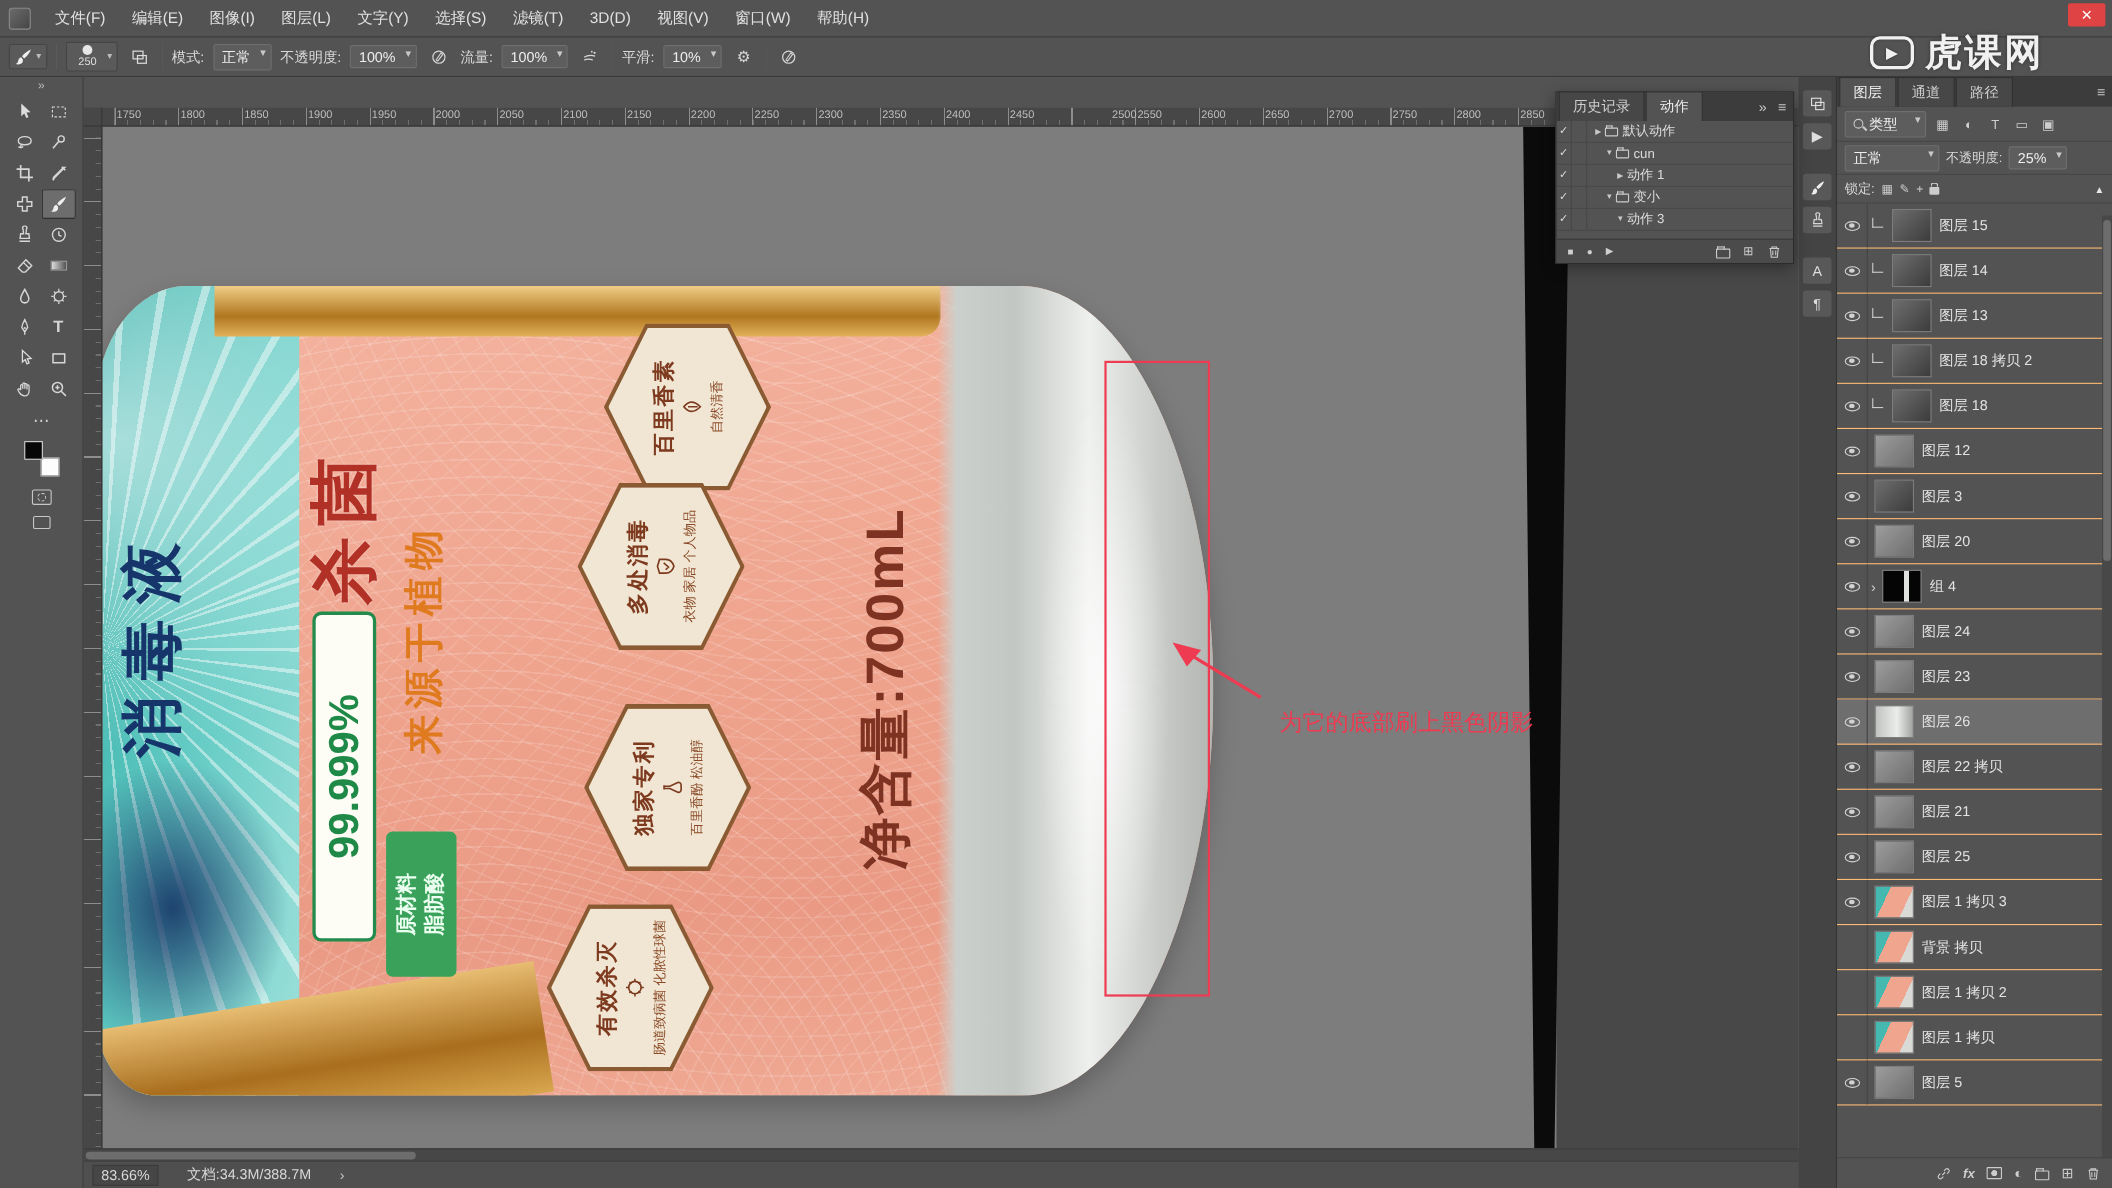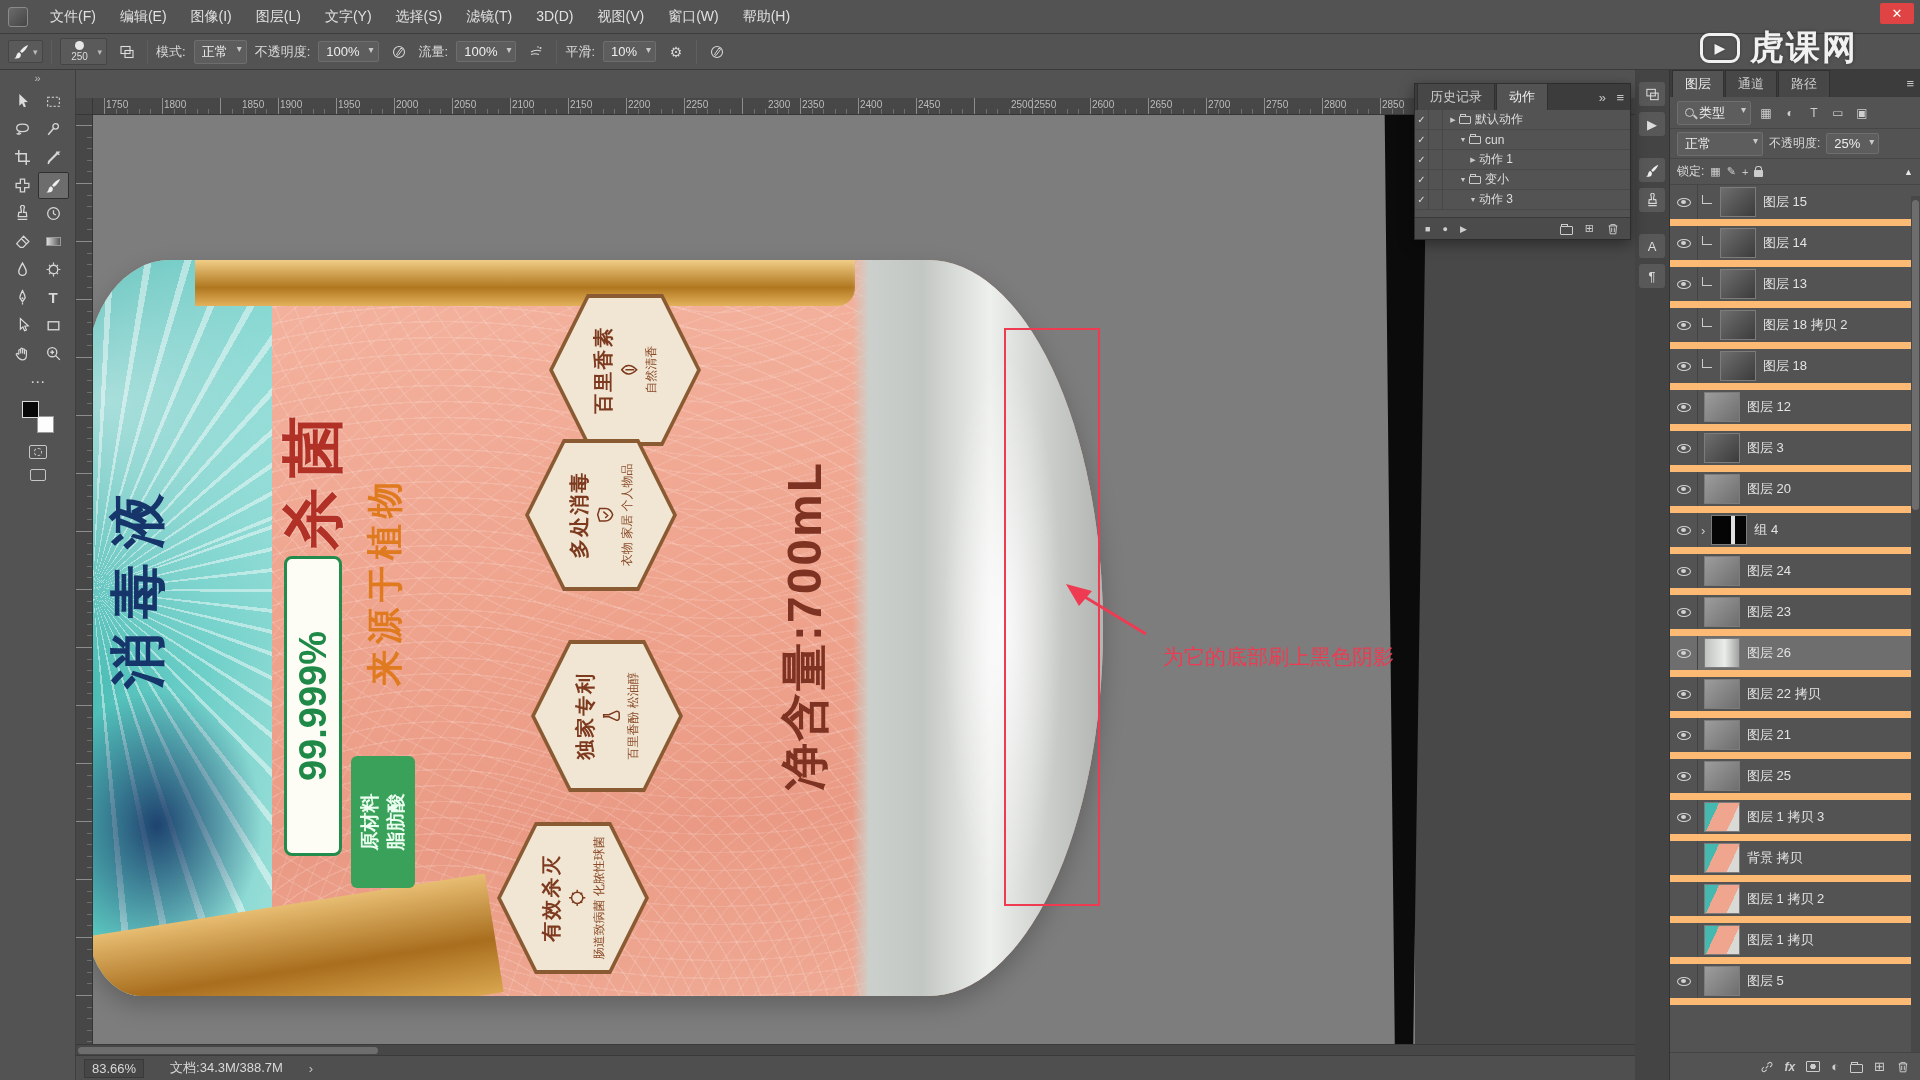--- a/index.html
+++ b/index.html
@@ -121,21 +121,21 @@
   .prow{display:flex;align-items:center;gap:6px;padding:0 7px;border-bottom:1px solid #464646}
   .rowA{height:32px}.rowB{height:30px}.rowC{height:26px}
   .loupe{position:relative;width:9px;height:9px;border:1.5px solid #c9c9c9;border-radius:50%;flex:none}
   .loupe::after{content:"";position:absolute;left:7px;top:7px;width:5px;height:1.5px;background:#c9c9c9;transform:rotate(45deg)}
   .fico{font-size:12px;color:#cdcdcd;width:18px;text-align:center}
   .lockico{font-size:11px;color:#cdcdcd}
   .csslock{position:relative;width:9px;height:7px;background:#ccc;border-radius:1px;margin-top:4px}
   .csslock::before{content:"";position:absolute;left:1px;top:-4px;width:5px;height:4px;border:1.5px solid #ccc;border-bottom:none;border-radius:3px 3px 0 0}
   .tri{margin-left:auto;color:#e8e8e8;font-size:9px}
   #layerlist{flex:1;overflow:hidden;position:relative}
-  .layer-row{display:flex;align-items:center;height:41px;border-bottom:7px solid #fdba74;padding-right:6px}
+  .layer-row{display:flex;align-items:center;height:41px;border-bottom:1px solid #fdba74;padding-right:6px}
   .layer-row.selected{background:#6e6e6e}
   .l-eyebox{width:28px;align-self:stretch;border-right:1px solid #444;display:flex;align-items:center;justify-content:center;flex:none}
   .eye{display:block;width:14px;height:9px;border:1px solid #d2d2d2;border-radius:50%;position:relative}
   .eye::after{content:"";position:absolute;left:3.5px;top:1.5px;width:5px;height:4px;border-radius:50%;background:#d2d2d2}
   .eye.off{visibility:hidden}
   .l-clip{display:none;width:10px;height:9px;border-left:1px solid #ccc;border-bottom:1px solid #ccc;margin:0 2px 6px 4px;flex:none}
   .l-clip.show{display:inline-block}
   .l-chev{display:none;color:#ccc;font-size:13px;margin-left:3px;flex:none}
   .l-chev.show{display:inline-block}
   .l-thumb{width:36px;height:30px;border:1px solid #7c7c7c;margin:0 7px 0 6px;flex:none;background:#888}
@@ -462,39 +462,39 @@
     <div class="qmask"></div>
     <div class="smode"></div>
   </div>
 
 
   <div id="ruler-top">
   <span class="ruler-num" style="left: 28px;">1750</span>
 
   <span class="ruler-num" style="left: 86px;">1800</span>
 
-  <span class="ruler-num" style="left: 144px; padding-left: 20px;">1850</span>
+  <span class="ruler-num" style="left: 144px;">1850</span>
 
   <span class="ruler-num" style="left: 202px;">1900</span>
 
   <span class="ruler-num" style="left: 260px;">1950</span>
 
   <span class="ruler-num" style="left: 318px;">2000</span>
 
   <span class="ruler-num" style="left: 376px;">2050</span>
 
   <span class="ruler-num" style="left: 434px;">2100</span>
 
   <span class="ruler-num" style="left: 492px;">2150</span>
 
   <span class="ruler-num" style="left: 550px;">2200</span>
 
   <span class="ruler-num" style="left: 608px;">2250</span>
 
-  <span class="ruler-num" style="left: 666px; padding-left: 24px;">2300</span>
+  <span class="ruler-num" style="left: 666px;">2300</span>
 
   <span class="ruler-num" style="left: 724px;">2350</span>
 
   <span class="ruler-num" style="left: 782px;">2400</span>
 
   <span class="ruler-num" style="left: 840px;">2450</span>
 
   <span class="ruler-num" style="left: 898px; margin-left: 35px;">2500</span>
 
   <span class="ruler-num" style="left: 956px;">2550</span>

